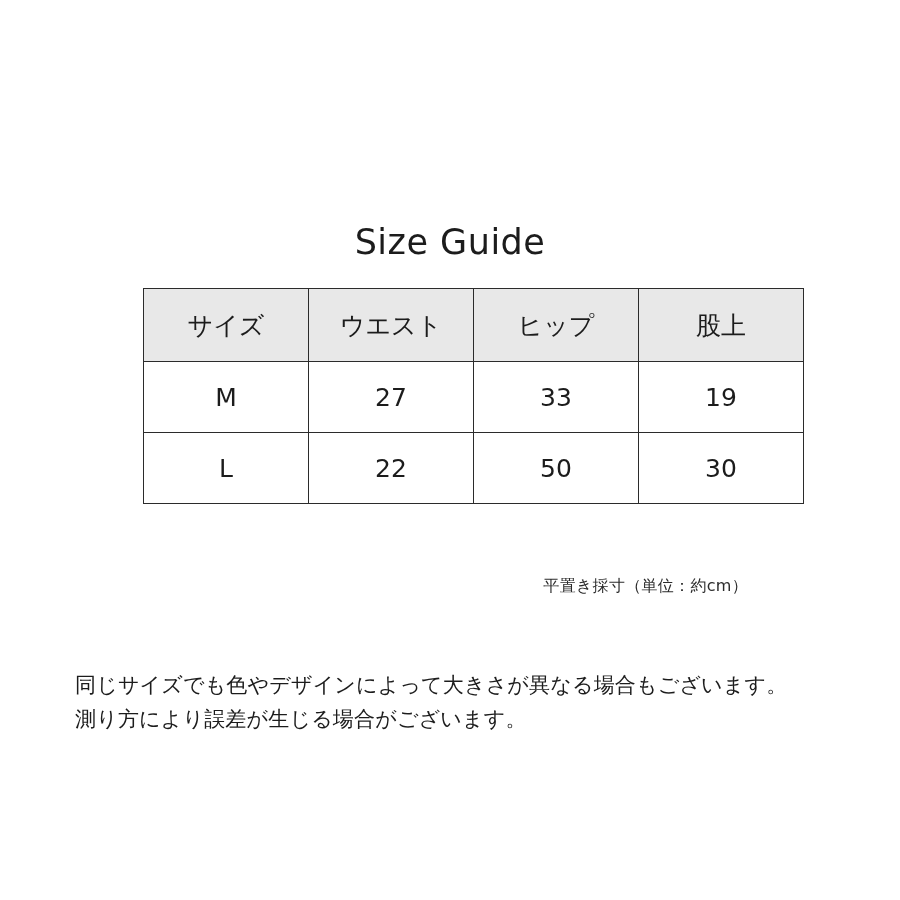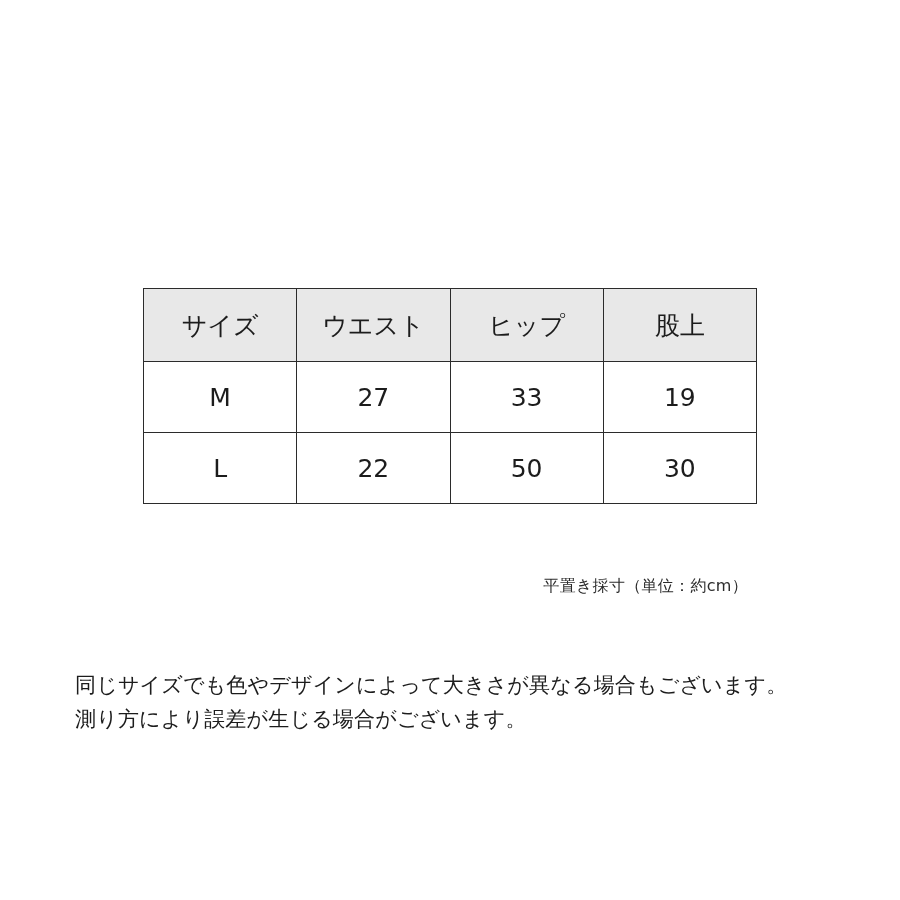--- a/index.html
+++ b/index.html
@@ -27,21 +27,21 @@
     text-align: center;
     font-size: 35px;
     font-weight: 400;
     letter-spacing: 0.5px;
     color: #1c1c1c;
   }
   .size-table {
     position: absolute;
     left: 143px;
     top: 288px;
-    width: 614px;
+    width: 661px;
     border-collapse: collapse;
     table-layout: fixed;
   }
   .size-table td, .size-table th {
     border: 1px solid #2b2b2b;
     text-align: center;
     font-weight: 400;
     font-size: 25px;
     color: #1c1c1c;
     padding: 0;
@@ -74,20 +74,21 @@
   }
   .footnotes div {
     white-space: nowrap;
   }
 </style>
 </head>
 <body>
 
 <div class="page">
 
+  <div class="title">Size Guide</div>
 
   <table class="size-table">
     <thead>
       <tr>
         <th>サイズ</th>
         <th>ウエスト</th>
         <th>ヒップ</th>
         <th>股上</th>
       </tr>
     </thead>

